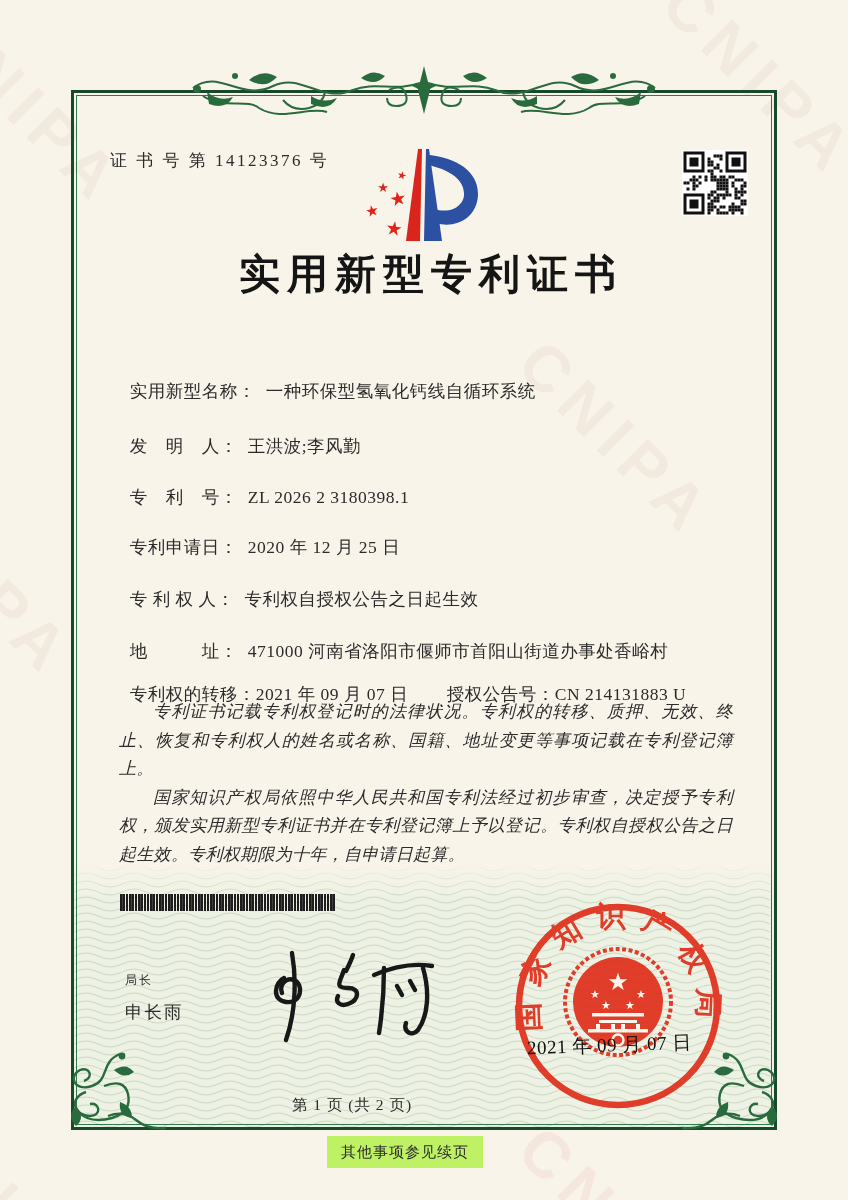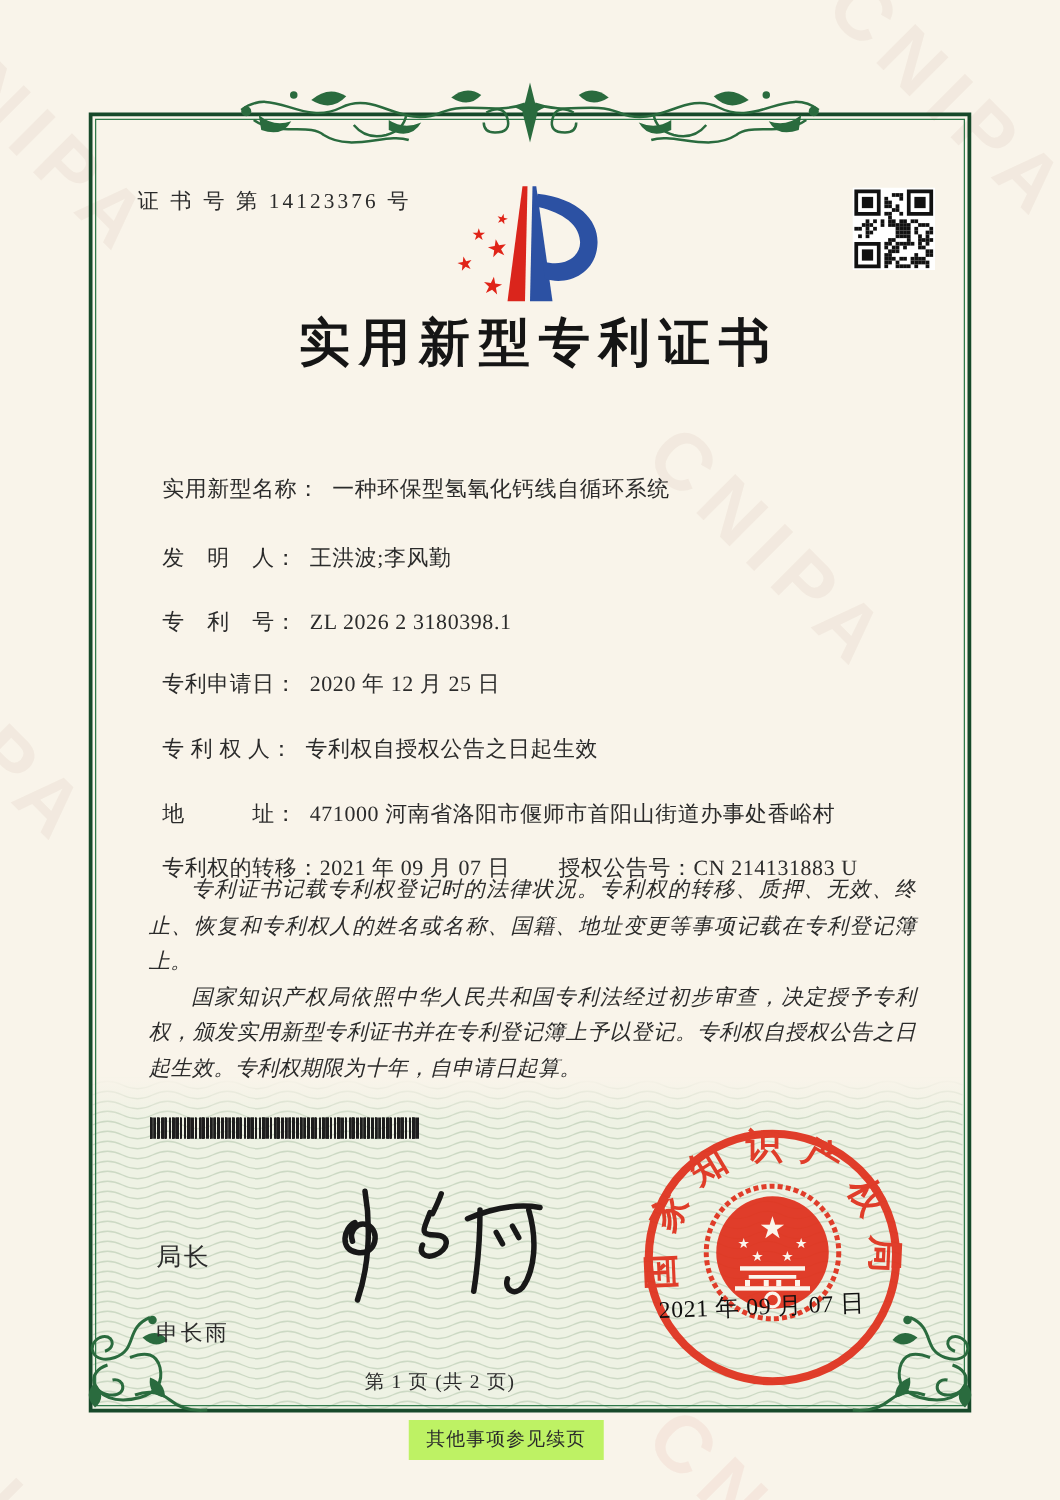--- a/index.html
+++ b/index.html
@@ -46,22 +46,22 @@
     text-align:justify;
   }
   .paras p{margin:0;text-indent:2em;}
   .barcode{
     left:120px;top:894px;width:216px;height:17px;z-index:5;
     background:
       repeating-linear-gradient(90deg,#1d1d1d 0 2px,transparent 2px 3px),
       repeating-linear-gradient(90deg,#1d1d1d 0 1px,transparent 1px 6px),
       repeating-linear-gradient(90deg,rgba(20,20,20,.8) 0 3px,transparent 3px 10px);
   }
-  .signer-title{left:125px;top:972px;font-size:20px;letter-spacing:2px;z-index:5;margin-top:20px;}
-  .signer-name{left:125px;top:1054px;font-size:17.5px;letter-spacing:2px;z-index:5;}
+  .signer-title{left:125px;top:972px;font-size:12px;letter-spacing:2px;z-index:5;}
+  .signer-name{left:125px;top:1000px;font-size:17.5px;letter-spacing:2px;z-index:5;}
   .signature{left:256px;top:948px;z-index:5;}
   .seal{left:512px;top:900px;z-index:6;}
   .seal-date{
     left:527px;top:1032px;width:190px;z-index:7;
     font-size:19px;color:#101010;letter-spacing:.5px;transform:rotate(-2deg);
     white-space:nowrap;
   }
   .pageind{left:71px;top:1095px;width:562px;text-align:center;font-size:15.5px;letter-spacing:1px;z-index:5;}
   .contnote{
     left:327px;top:1136px;width:156px;height:32px;z-index:5;

